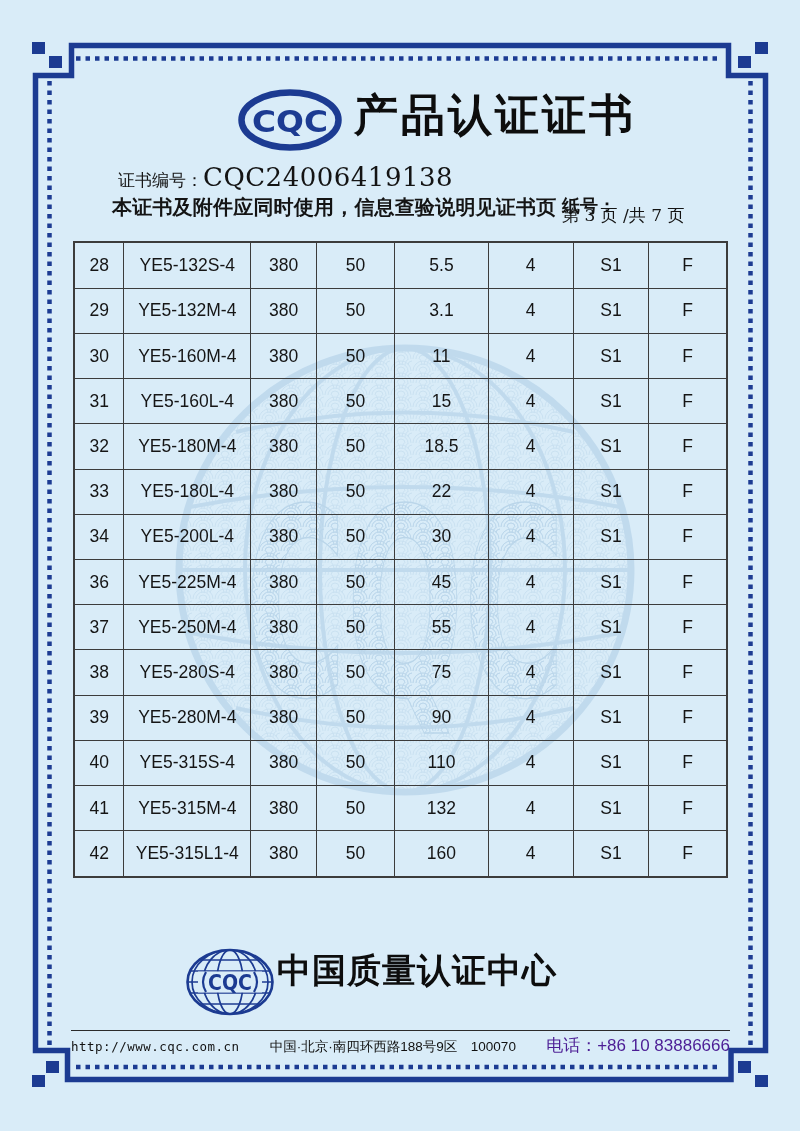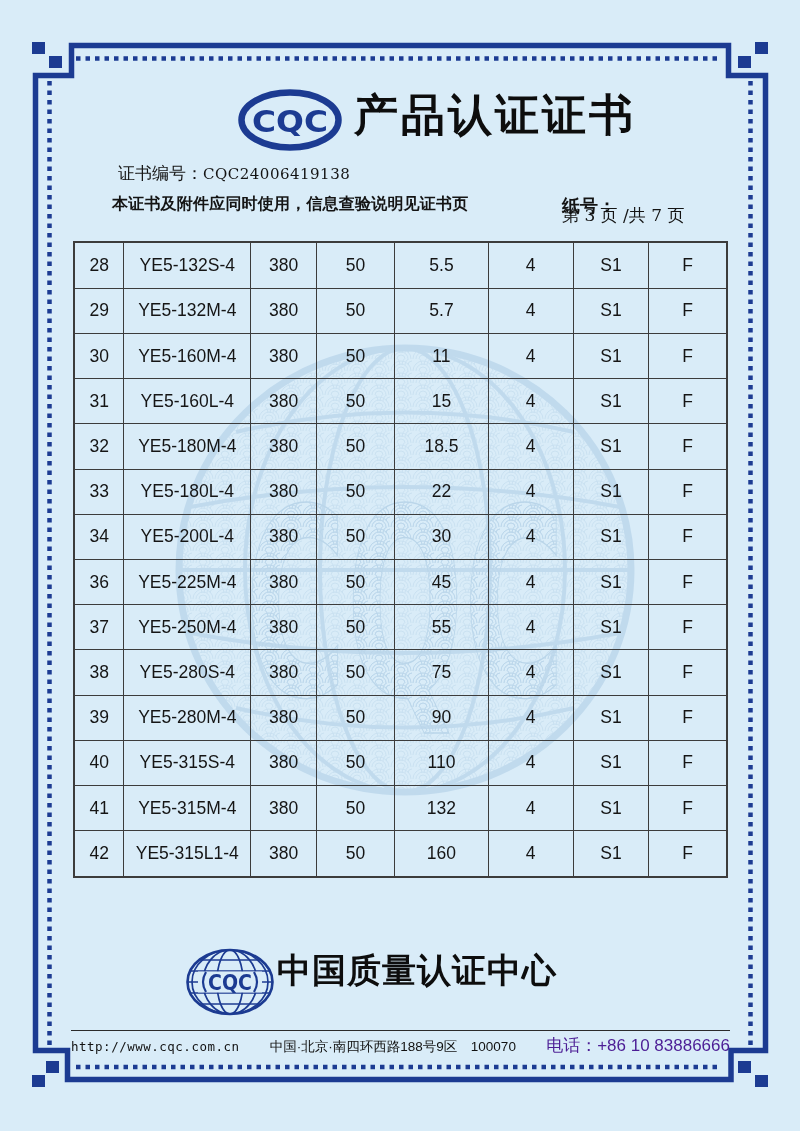--- a/index.html
+++ b/index.html
@@ -21,28 +21,28 @@
   #page-title {
     left: 354px; top: 86px;
     font-size: 44px; font-weight: bold; letter-spacing: 3px;
     color: #0d0d0d; z-index: 2; white-space: nowrap;
   }
   #meta-certno {
     left: 118px; top: 162px; font-size: 17px;
     font-family: "DejaVu Serif", "Liberation Serif", serif;
     z-index: 2; white-space: nowrap;
   }
-  #meta-certno .certno-value { font-size: 15px; letter-spacing: 0.5px; }
+  #meta-certno .certno-value { font-size: 26px; letter-spacing: 0.5px; }
   #meta-pageinfo {
     left: 562px; top: 164px; font-size: 17px;
     font-family: "DejaVu Serif", "Liberation Serif", serif;
     z-index: 2; white-space: nowrap; margin-top: 40px;
   }
   #meta-note {
-    left: 112px; top: 194px; font-size: 16px; font-weight: bold;
+    left: 112px; top: 194px; font-size: 20px; font-weight: bold;
     z-index: 2; white-space: nowrap; letter-spacing: 0.2px;
   }
   #meta-paperno {
     left: 562px; top: 194px; font-size: 18px; font-weight: bold;
     z-index: 2; white-space: nowrap;
   }
   
   #cert-table-wrap { left: 73px; top: 241px; width: 655px; height: 637px; z-index: 1; }
   table.cert-table {
     border-collapse: collapse; table-layout: fixed;
@@ -170,21 +170,21 @@
           <td>5.5</td>
           <td>4</td>
           <td>S1</td>
           <td>F</td>
         </tr>
         <tr>
           <td>29</td>
           <td>YE5-132M-4</td>
           <td>380</td>
           <td>50</td>
-          <td>5.7</td>
+          <td>3.1</td>
           <td>4</td>
           <td>S1</td>
           <td>F</td>
         </tr>
         <tr>
           <td>30</td>
           <td>YE5-160M-4</td>
           <td>380</td>
           <td>50</td>
           <td>11</td>

